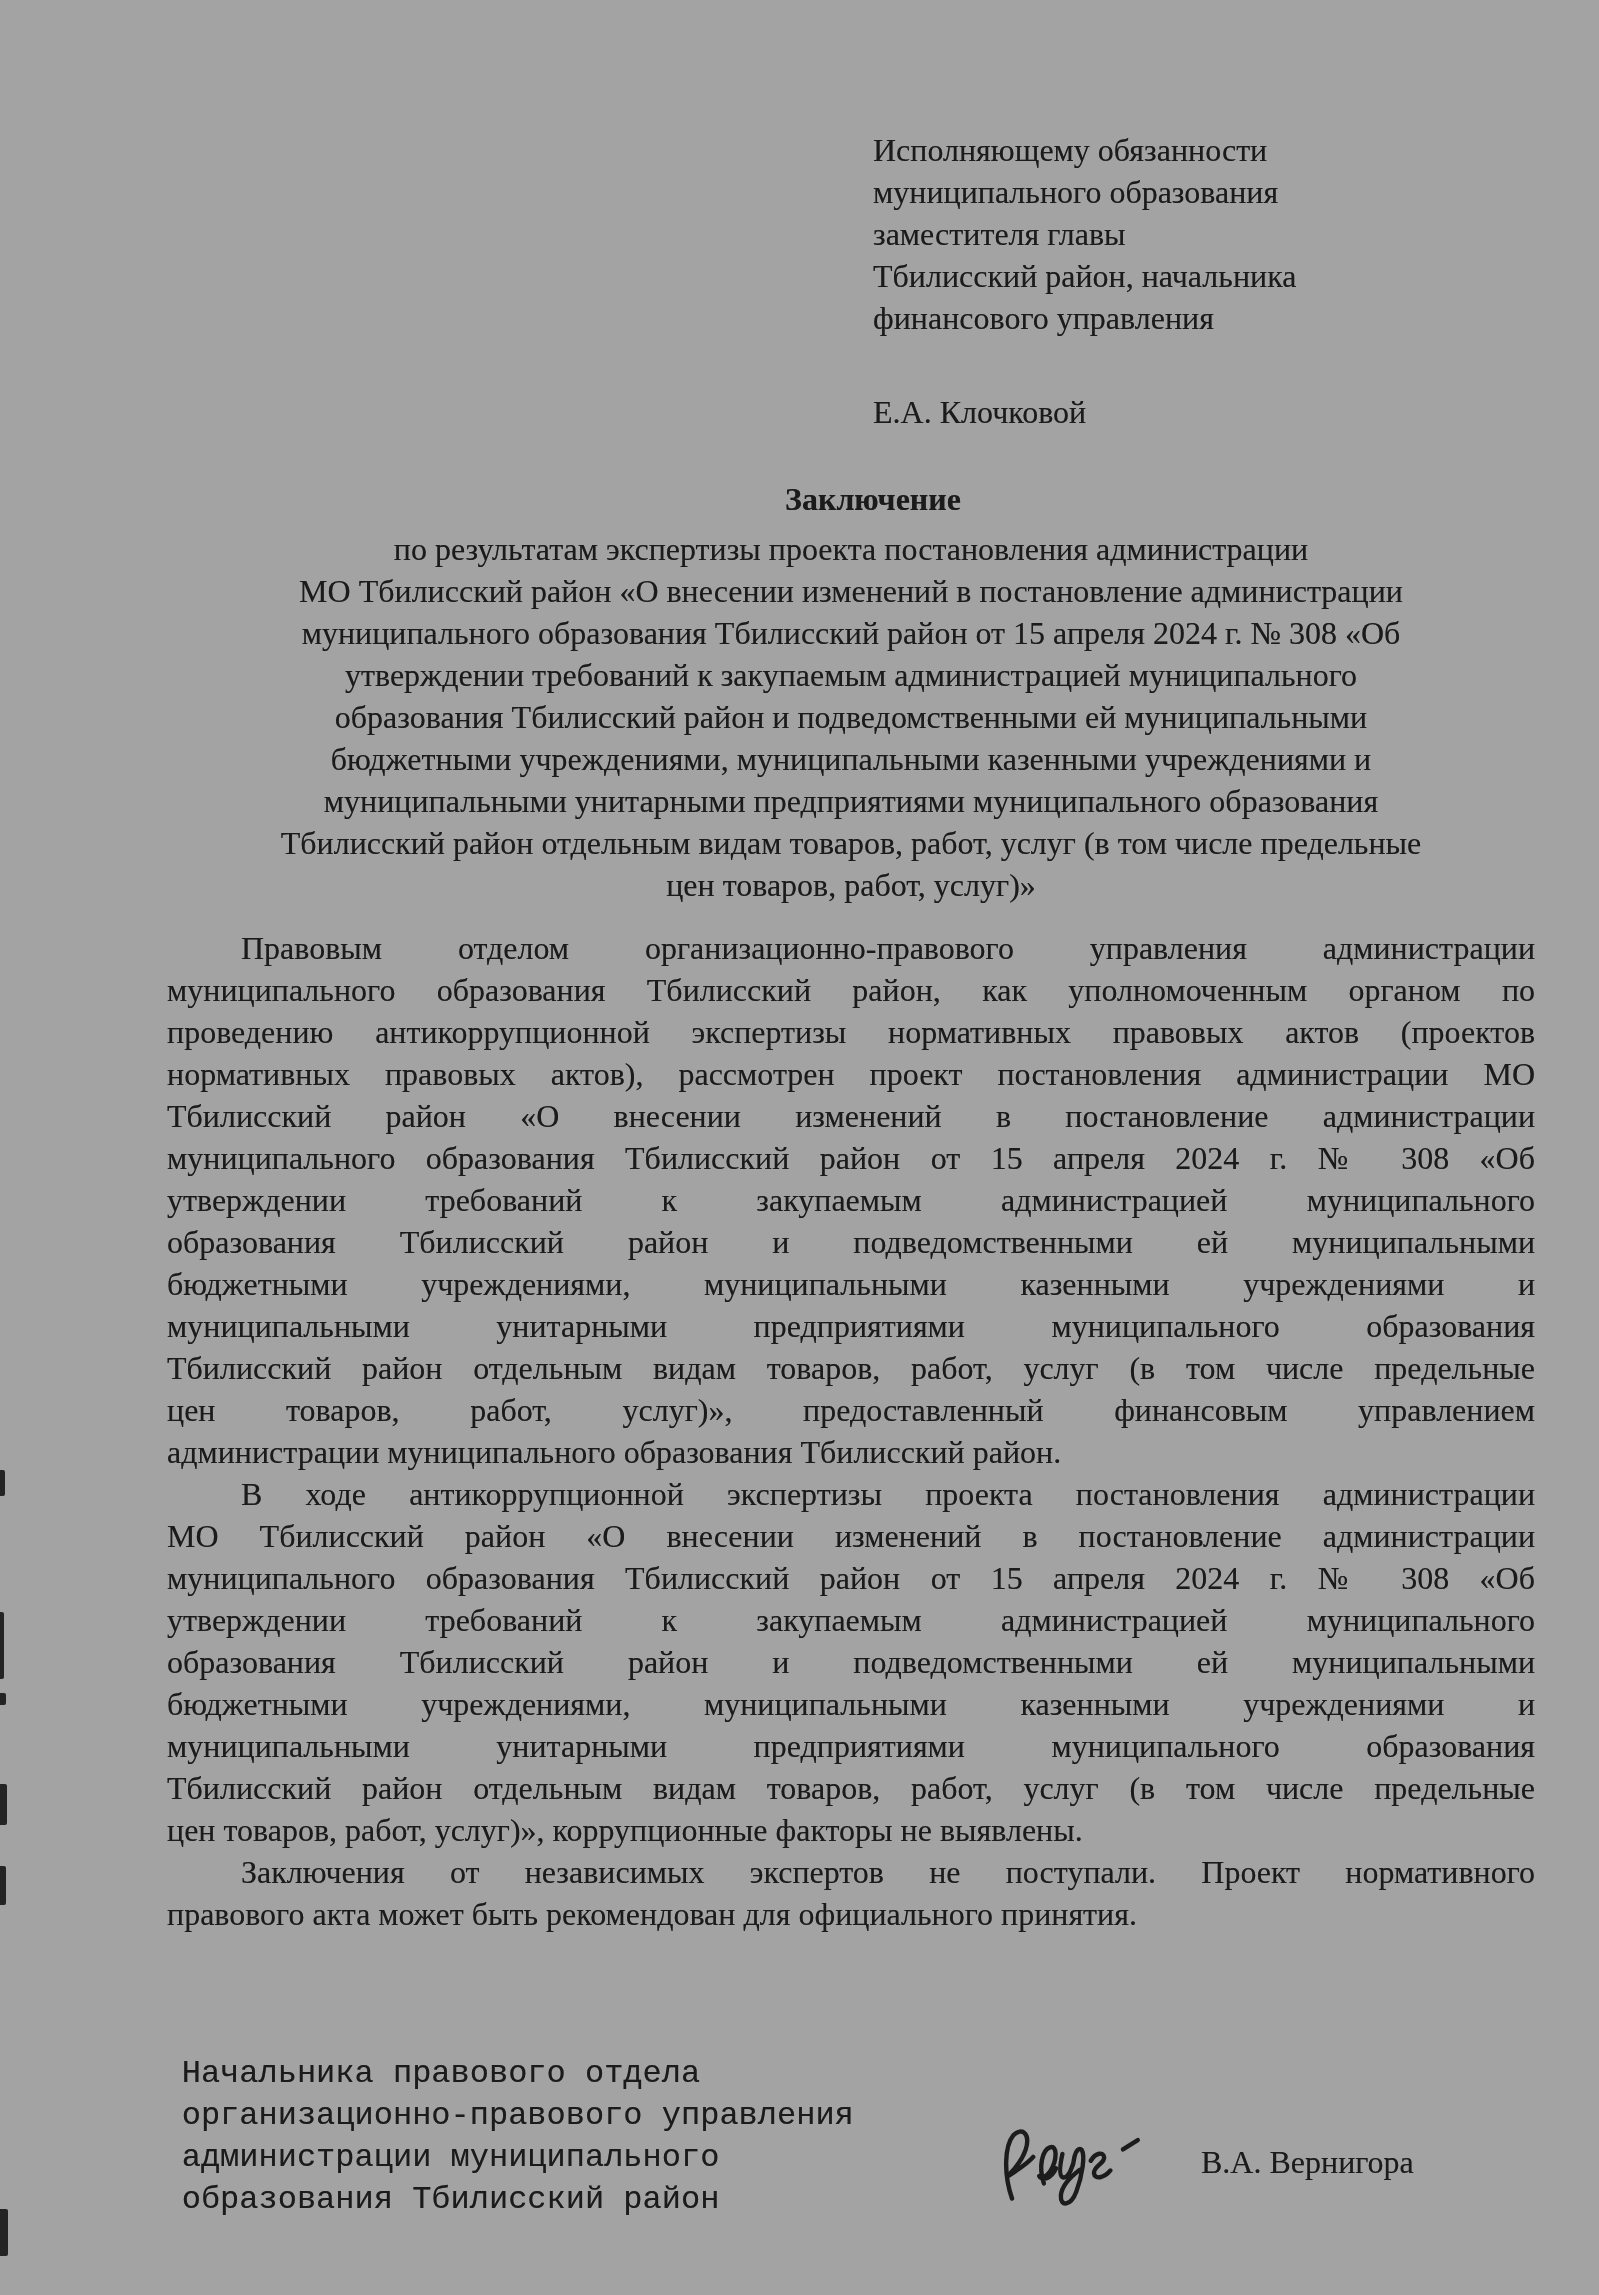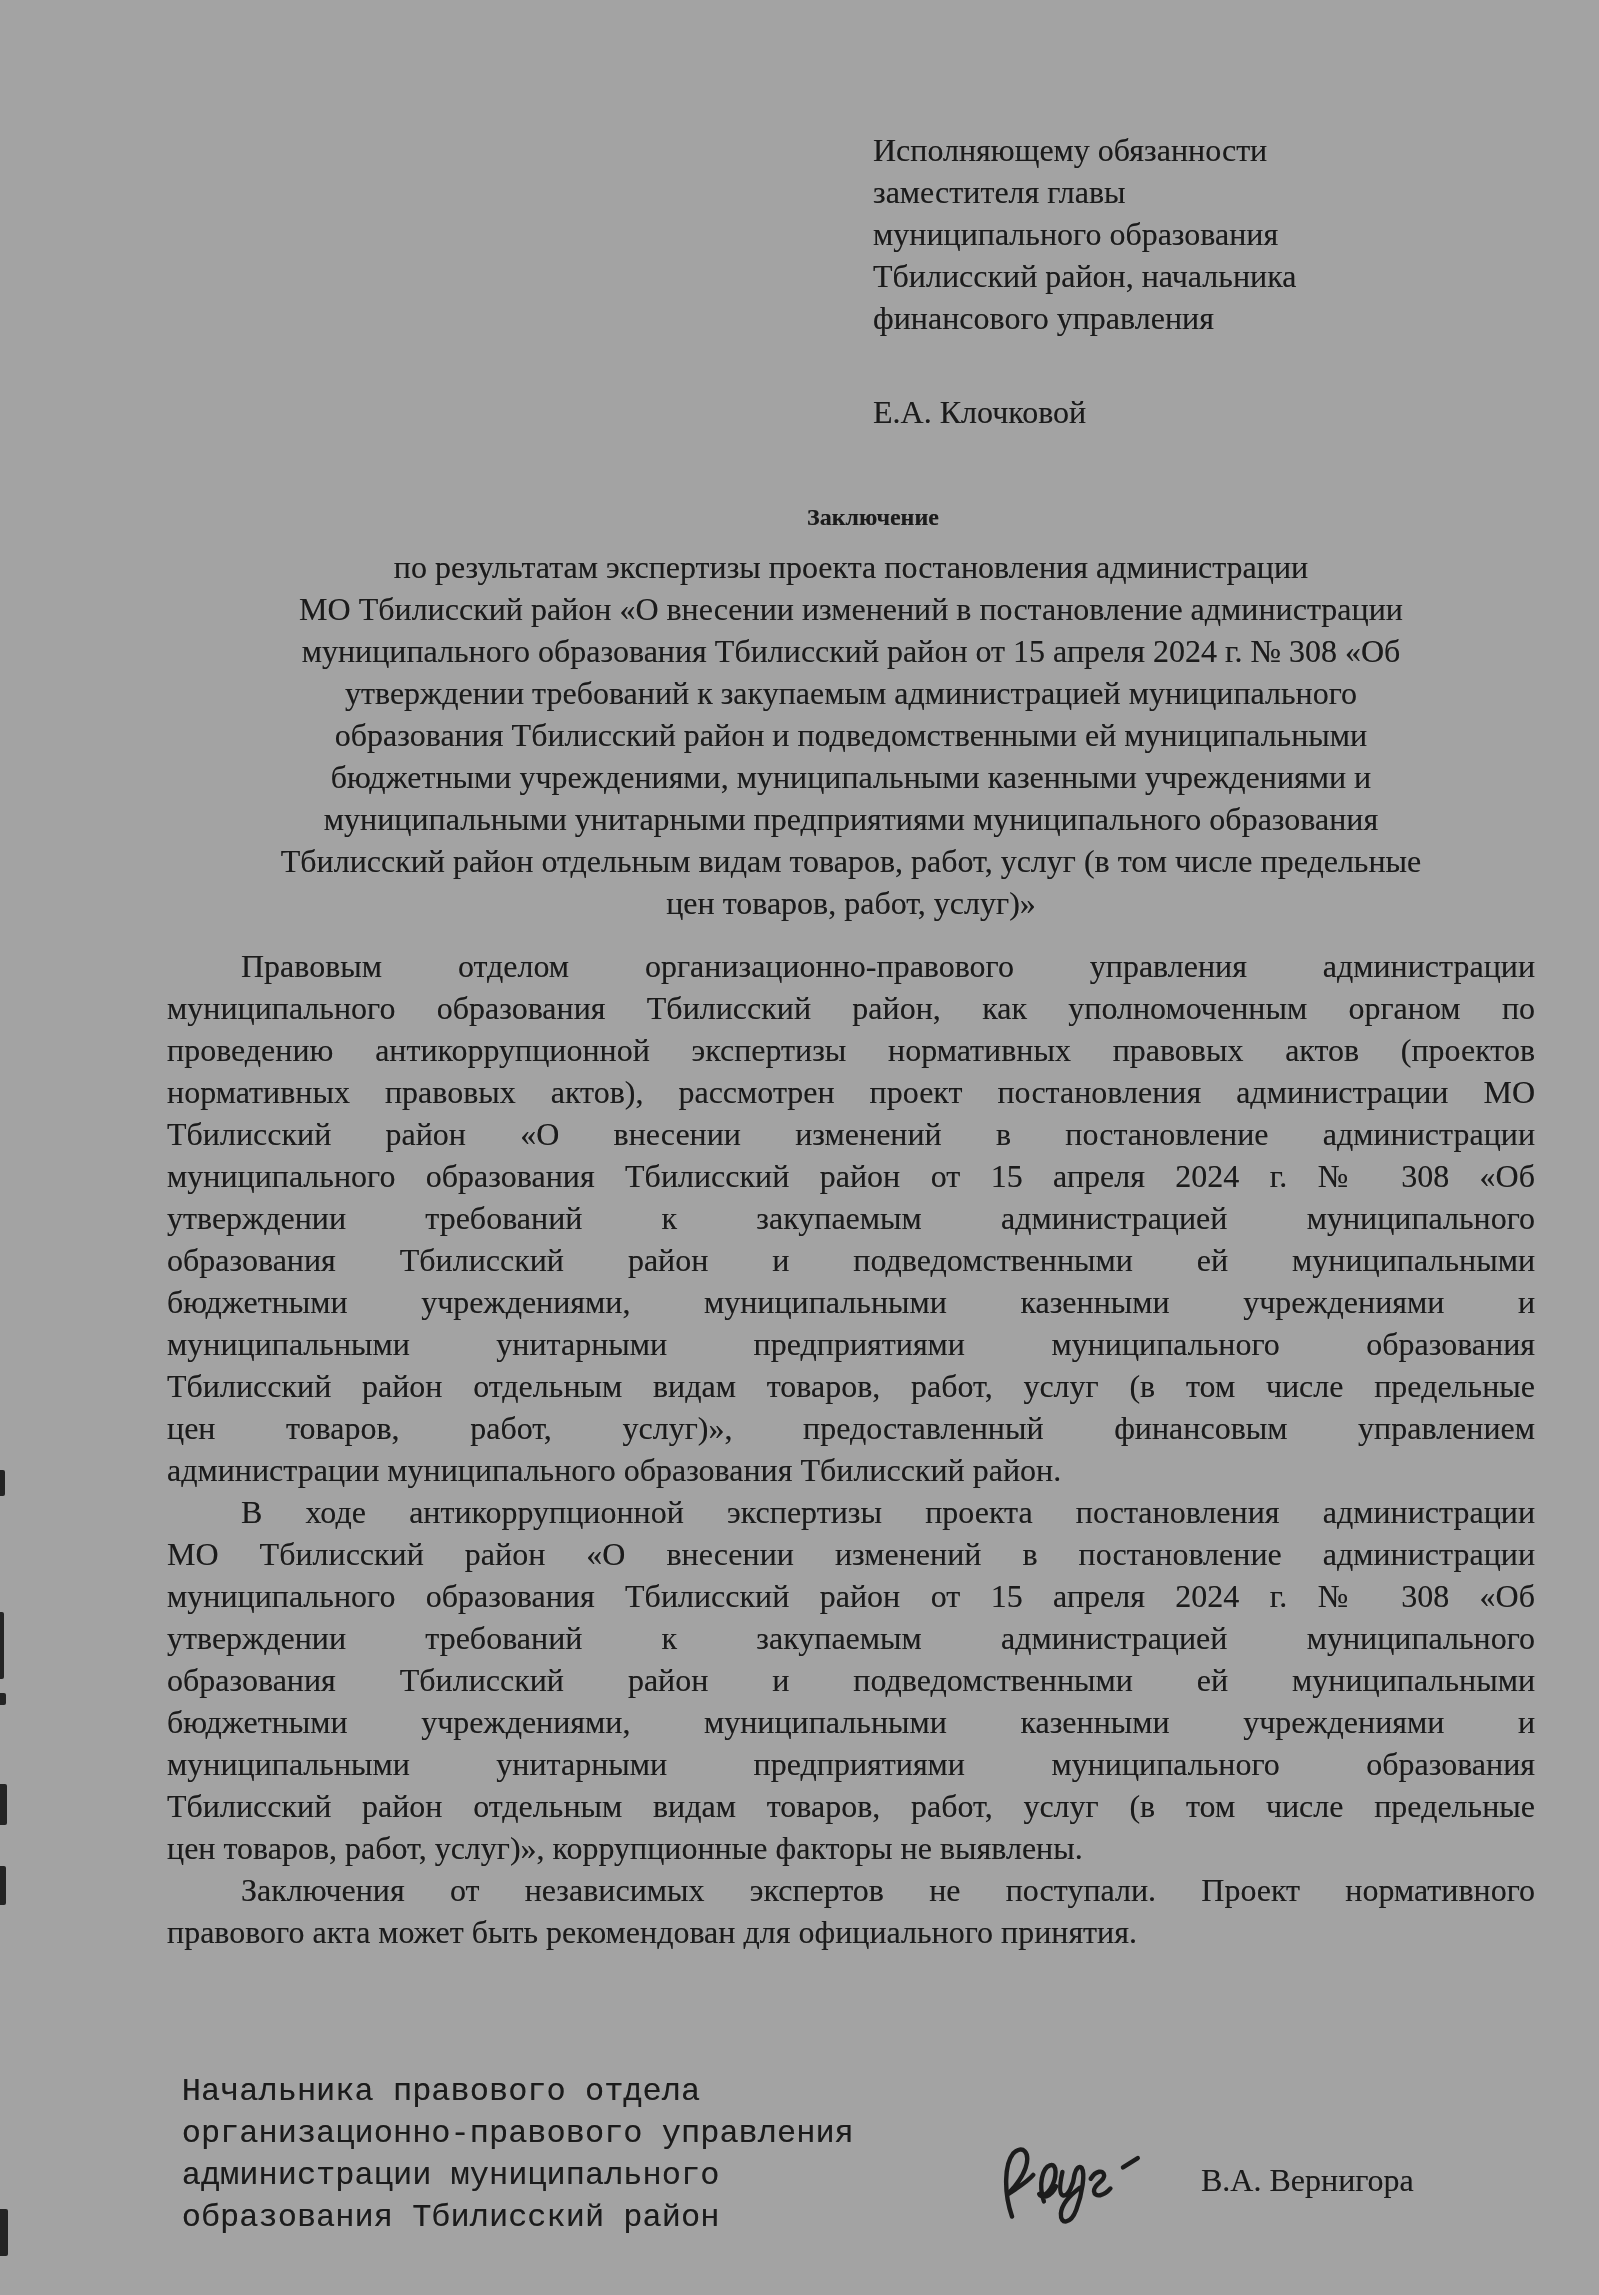--- a/index.html
+++ b/index.html
@@ -24,21 +24,21 @@
   
   .tline { white-space: nowrap; }
   .justified .tline { text-align: justify; text-align-last: justify; white-space: normal; height: 42px; overflow: hidden; }
   .justified .tlast { text-align-last: left; }
   .justified.indent .tfirst { padding-left: 74px; }
   .centered .tline { text-align: center; }
 
   .addressee { margin-top: 129px; margin-left: 706px; }
   .recipient-name { margin-top: 52px; margin-left: 706px; }
 
-  .title-block { margin-top: 63px; margin-left: 44px; text-align: center; font-weight: bold; font-size: 24px; }
+  .title-block { margin-top: 45px; margin-left: 44px; text-align: center; font-weight: bold; font-size: 32px; }
   .date-line { margin-top: 0; }
   .date-underline { display: inline-block; border-bottom: 3.9px solid #161616; padding: 0 5.9px 2px 5.9px; }
 
   .subject { margin-top: 7.8px; }
 
   .para.p1 { margin-top: 21.6px; }
 
   .sig-area { position: relative; margin-top: 103px; height: 216px; }
   .sig-position { position: absolute; left: 14.7px; top: 15px; font-family: Liberation Mono, monospace; }
   .sig-scribble {
@@ -68,22 +68,22 @@
   <div class="artifact a2"></div>
   <div class="artifact a3"></div>
   <div class="artifact a4"></div>
   <div class="artifact a5"></div>
   <div class="artifact a6"></div>
 
   <div class="content">
 
     <div class="addressee">
         <div class="tline tfirst">Исполняющему обязанности</div>
+        <div class="tline">муниципального образования</div>
         <div class="tline">заместителя главы</div>
-        <div class="tline">муниципального образования</div>
         <div class="tline">Тбилисский район, начальника</div>
         <div class="tline tlast">финансового управления</div>
       </div>
 
     <div class="recipient-name">Е.А. Клочковой</div>
 
     <div class="title-block">
       <div class="title-line">Заключение</div>
     </div>
 

